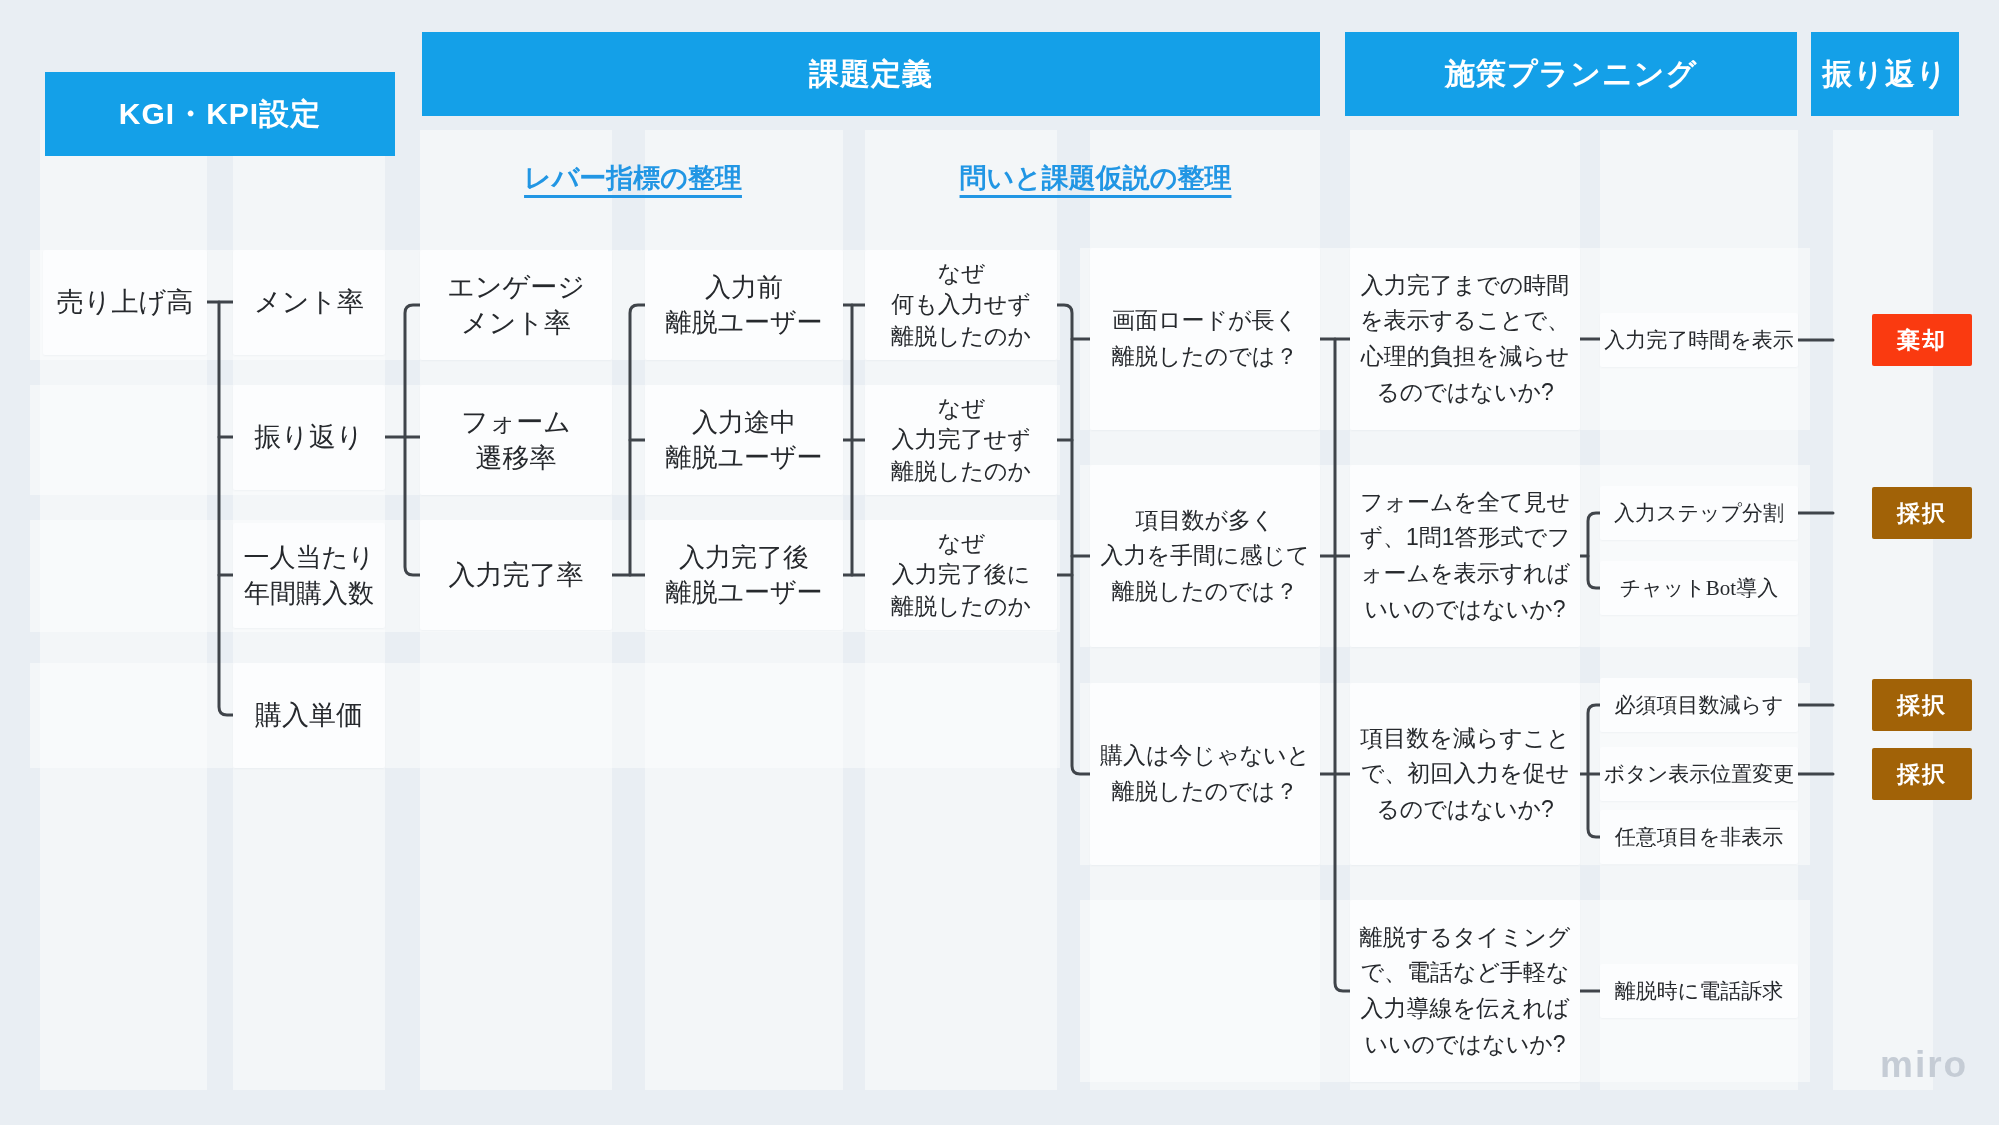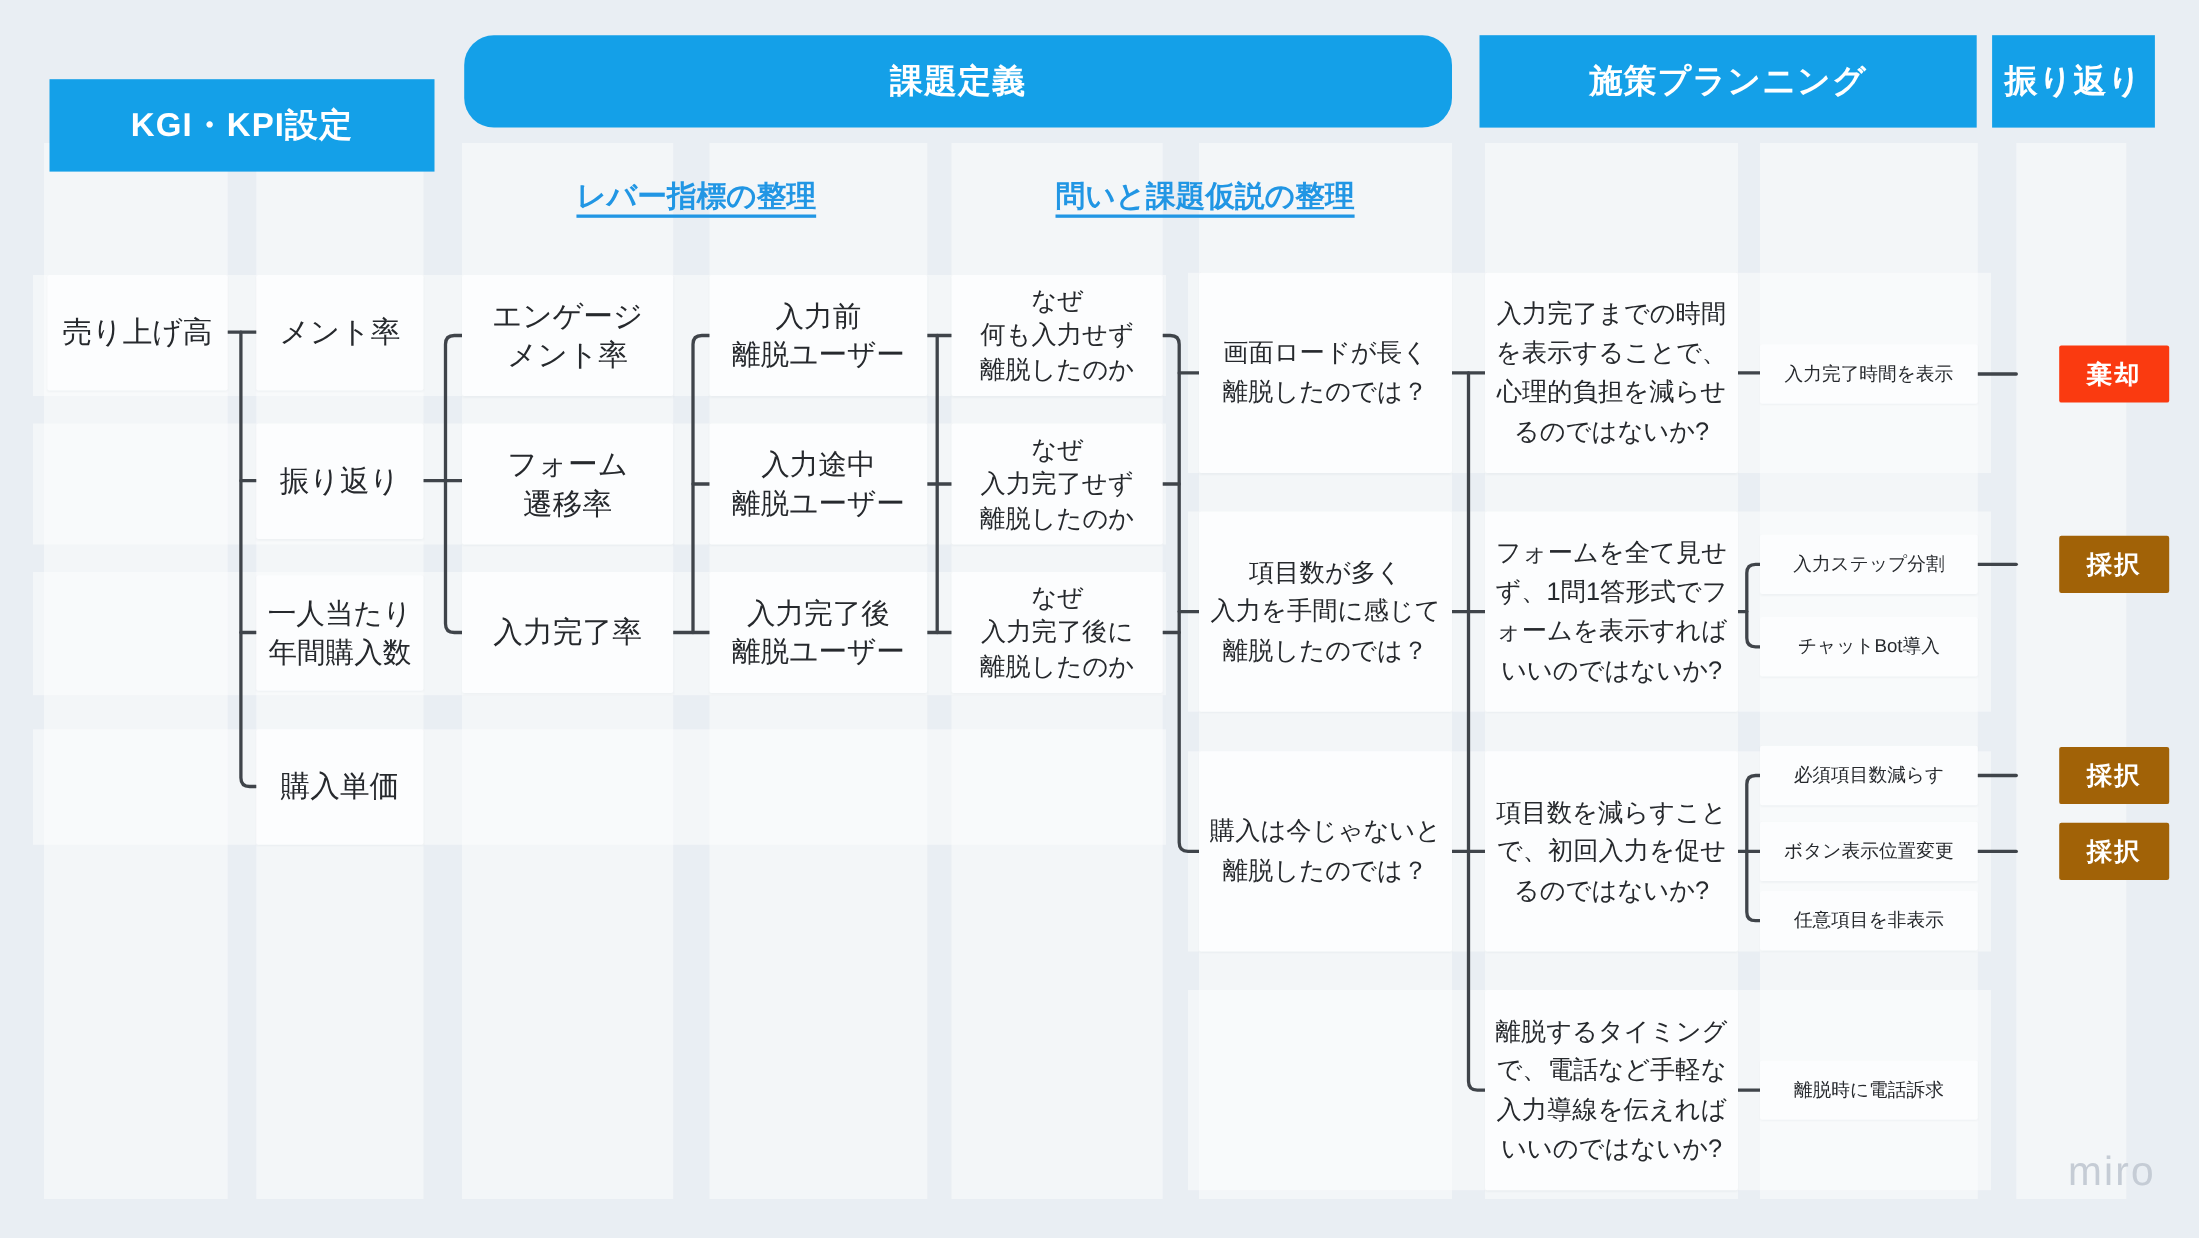--- a/index.html
+++ b/index.html
@@ -26,32 +26,32 @@
   .node{
     position:absolute;display:flex;align-items:center;justify-content:center;
     background:#fcfdfe;border-radius:2px;color:#26292d;
     text-align:center;white-space:pre-line;line-height:1.35;
     box-shadow:0 1px 2px rgba(30,50,70,.04);
   }
   .f27{font-size:27px;}
   .f26{font-size:26px;}
   .f23{font-size:23px;}
   .f23t{font-size:23px;line-height:1.55;}
-  .f21{font-size:17px;}
+  .f21{font-size:21px;font-family:Liberation Serif, serif;}
   .badge{
     position:absolute;display:flex;align-items:center;justify-content:center;
     color:#fff;font-weight:bold;font-size:23px;border-radius:2px;
     letter-spacing:2px;
     margin-left:39px;
   }
   .badge.red{background:#fa3a10;}
   .badge.green{background:#a16207;}
   .watermark{
     position:absolute;left:1880px;top:1044px;
-    color:#c5ccd5;font-size:37px;font-weight:normal;letter-spacing:2px;
+    color:#c5ccd5;font-size:37px;font-weight:bold;letter-spacing:2px;
   }
 </style>
 </head>
 <body>
 
 <div class="board">
 
   <div class="band" style="left:40px;top:130px;width:167px;height:960px;"></div>
   <div class="band" style="left:233px;top:130px;width:152px;height:960px;"></div>
   <div class="band" style="left:420px;top:130px;width:192px;height:960px;"></div>
@@ -110,21 +110,21 @@
       <path d="M1573 991 H1600"></path>
 
       <path d="M1798 340 H1833"></path>
       <path d="M1798 513 H1833"></path>
       <path d="M1798 705 H1833"></path>
       <path d="M1798 774 H1833"></path>
     </g>
   </svg>
 
   <div class="hdr" style="left:45px;top:32px;width:350px;height:84px;margin-top:40px;">KGI・KPI設定</div>
-  <div class="hdr" style="left:422px;top:32px;width:898px;height:84px;border-radius:27px;">課題定義</div>
+  <div class="hdr" style="left:422px;top:32px;width:898px;height:84px;">課題定義</div>
   <div class="hdr" style="left:1345px;top:32px;width:452px;height:84px;">施策プランニング</div>
   <div class="hdr" style="left:1811px;top:32px;width:148px;height:84px;">振り返り</div>
 
   <div class="lnk" style="left:508px;top:160px;width:250px;height:40px;">レバー指標の整理</div>
   <div class="lnk" style="left:938px;top:160px;width:315px;height:40px;">問いと課題仮説の整理</div>
 
   <div class="node f27" style="left:43px;top:250px;width:164px;height:105px;">売り上げ高</div>
 
   <div class="node f27" style="left:233px;top:250px;width:152px;height:105px;">メント率</div>
   <div class="node f27" style="left:233px;top:385px;width:152px;height:105px;">振り返り</div>

